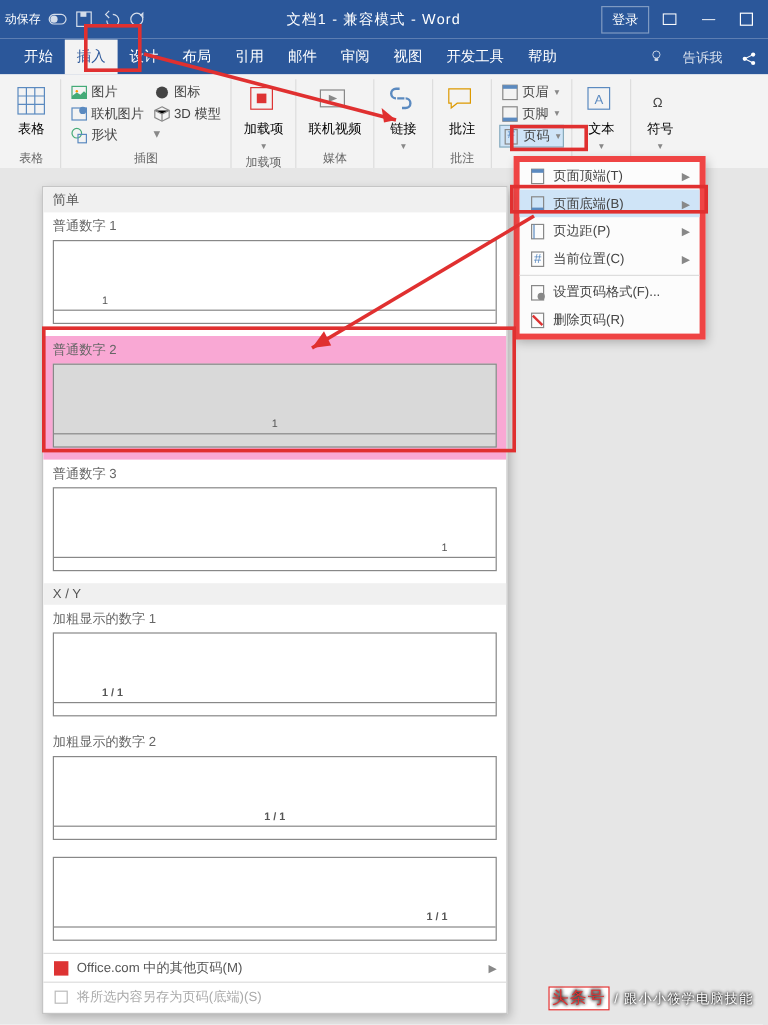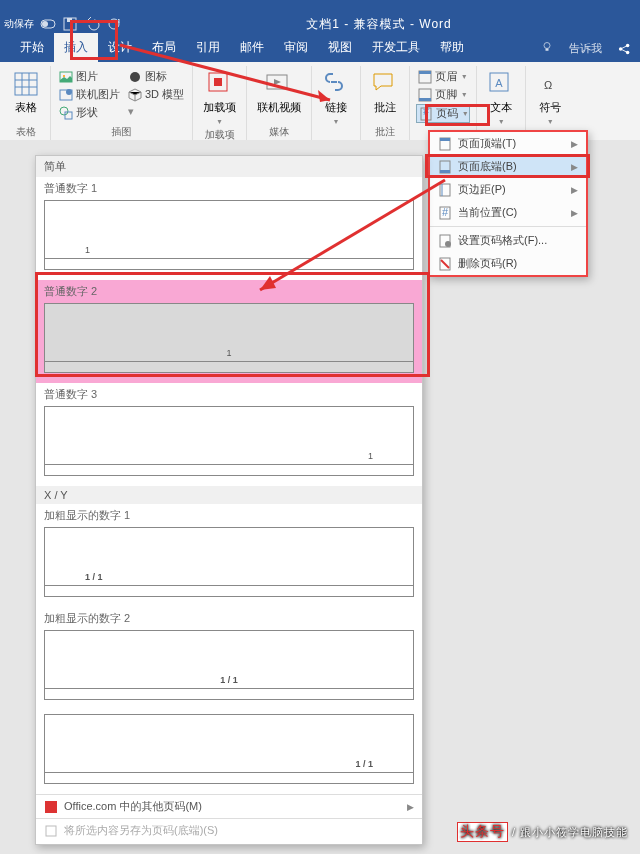--- a/index.html
+++ b/index.html
@@ -1,17 +1,17 @@
 <!DOCTYPE html>
 <html><head>
 <meta charset="utf-8">
 <style>
 *{margin:0;padding:0;box-sizing:border-box;font-family:"Microsoft YaHei",sans-serif;font-size:11px}
 body{background:#fff;width:640px;height:854px;overflow:hidden;position:relative}
-.titlebar{background:#2b579a;height:28px;display:flex;align-items:flex-start;color:#fff;padding:16px 4px}
+.titlebar{background:#2b579a;height:28px;display:flex;align-items:center;color:#fff;padding:16px 4px}
 .titlebar .left-tools{display:flex;gap:6px;align-items:center}
 .titlebar .tool{width:16px;height:16px;opacity:.8}
 .titlebar .title{flex:1;text-align:center;font-size:12px;letter-spacing:1px}
 .titlebar .right-tools{display:flex;gap:2px;align-items:center}
 .titlebar .rbtn{padding:3px 8px;border:1px solid rgba(255,255,255,.4)}
 .tabs{background:#2b579a;height:30px;display:flex;align-items:flex-end;color:#fff;padding-left:10px}
 .tabs .tab{padding:6px 10px;font-size:12px;cursor:pointer}
 .tabs .tab.sel{background:#f3f3f3;color:#2b579a}
 .tabs .tellme{margin-left:auto;display:flex;align-items:flex-start;gap:16px;padding:6px 8px;opacity:.8}
 .ribbon{background:#f3f3f3;height:82px;border-bottom:1px solid #ddd;display:flex;padding:4px 2px 0}
@@ -28,21 +28,21 @@
 .gallery{position:absolute;left:35px;top:155px;width:388px;height:690px;background:#fff;border:1px solid #c5c5c5;box-shadow:2px 3px 8px rgba(0,0,0,.25);overflow:hidden}
 .gal-sec{padding:3px 8px;background:#f0f0f0;color:#555;font-weight:normal}
 .gal-item{padding:4px 8px 10px}
 .gal-item .ilabel{color:#666;font-size:11px;margin-bottom:4px}
 .gal-item .preview{border:1px solid #888;background:#fff;height:70px;position:relative}
 .gal-item .preview.sel{background:#d9d9d9}
 .gal-item .preview .pg{border-top:1px solid #888;position:absolute;bottom:10px;left:0;right:0;height:0}
 .gal-item .preview .num{position:absolute;bottom:14px;font-size:9px;color:#555}
 .gal-footer{border-top:1px solid #ddd;padding:4px 8px;color:#555;display:flex;align-items:center;gap:6px}
 .gal-footer.disabled{color:#aaa}
-.flyout{position:absolute;left:428px;top:130px;width:160px;background:#fcfcfc;border:2px solid #ef4444;box-shadow:2px 3px 8px rgba(0,0,0,.25)}
+.flyout{position:absolute;left:428px;top:130px;width:160px;background:#fcfcfc;border:5px solid #ef4444;box-shadow:2px 3px 8px rgba(0,0,0,.25)}
 .flyout .fi{display:flex;align-items:center;gap:6px;padding:4px 8px;cursor:pointer;color:#444}
 .flyout .fi .arr{margin-left:auto;font-size:9px;color:#888}
 .flyout .fi.highlight{background:#cfe4f7}
 .flyout hr{border:none;border-top:1px solid #ddd;margin:2px 0}
 .arrow{position:absolute;z-index:60;pointer-events:none}
 .arrow line{stroke:#e03030;stroke-width:3}
 .arrow polygon{fill:#e03030}
 .watermark{position:absolute;right:12px;bottom:12px;color:#fff;text-shadow:0 0 3px #000,0 0 3px #000;font-size:16px;font-weight:normal;letter-spacing:1px;z-index:100}
 .watermark .wlogo{display:inline-block;background:#fff;color:#e03030;border:1px solid #e03030;padding:0 2px;margin-right:4px;font-size:14px}
 .docbg{position:absolute;left:0;top:140px;right:0;bottom:0;background:#e6e6e6}
@@ -73,20 +73,34 @@
         </svg>
       </span>
     <span class="tool">
         <svg viewBox="0 0 16 16">
           <circle cx="8" cy="8" r="5" fill="none" stroke="#fff"></circle>
           <path d="M11 5l2-2v4" fill="none" stroke="#fff"></path>
         </svg>
       </span>
   </div>
   <div class="title">文档1 - 兼容模式 - Word</div>
+  <div class="right-tools">
+    <span class="rbtn">登录</span>
+    <span class="rbtn" style="border:none">
+        <svg width="14" height="14" viewBox="0 0 16 16">
+          <rect x="2" y="3" width="12" height="10" fill="none" stroke="#fff"></rect>
+        </svg>
+      </span>
+    <span style="padding:4px 10px">—</span>
+    <span style="padding:4px 8px">
+        <svg width="12" height="12" viewBox="0 0 12 12">
+          <rect x="1" y="1" width="10" height="10" fill="none" stroke="#fff"></rect>
+        </svg>
+      </span>
+  </div>
 </div>
 
 <div class="tabs">
   <div class="tab">开始</div>
   <div class="tab sel">插入</div>
   <div class="tab">设计</div>
   <div class="tab">布局</div>
   <div class="tab">引用</div>
   <div class="tab">邮件</div>
   <div class="tab">审阅</div>

